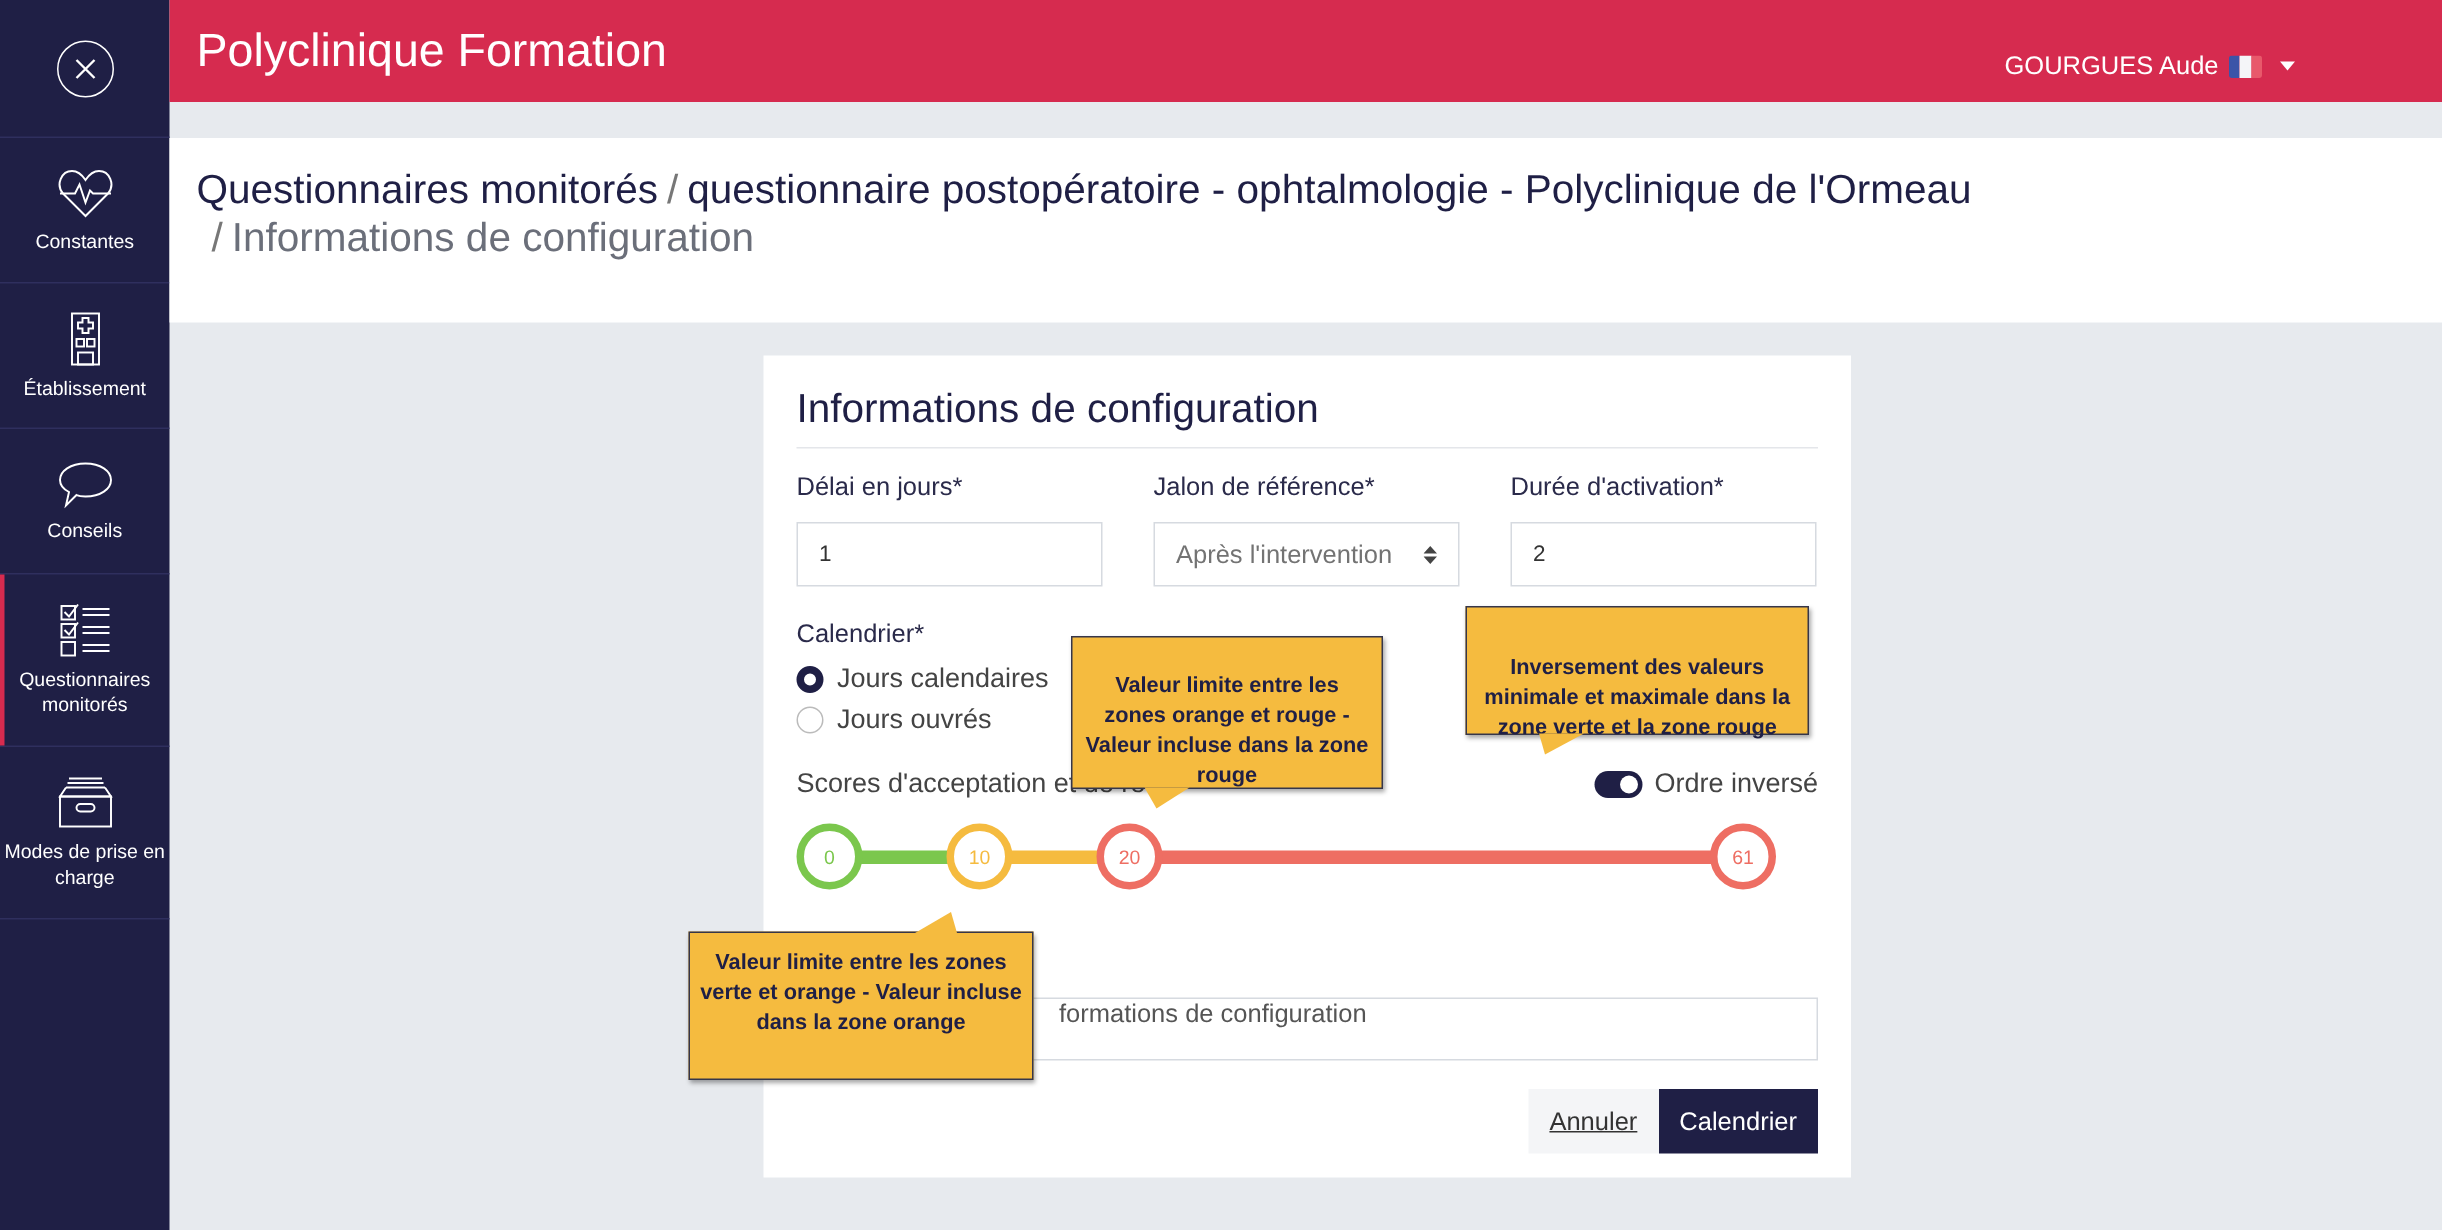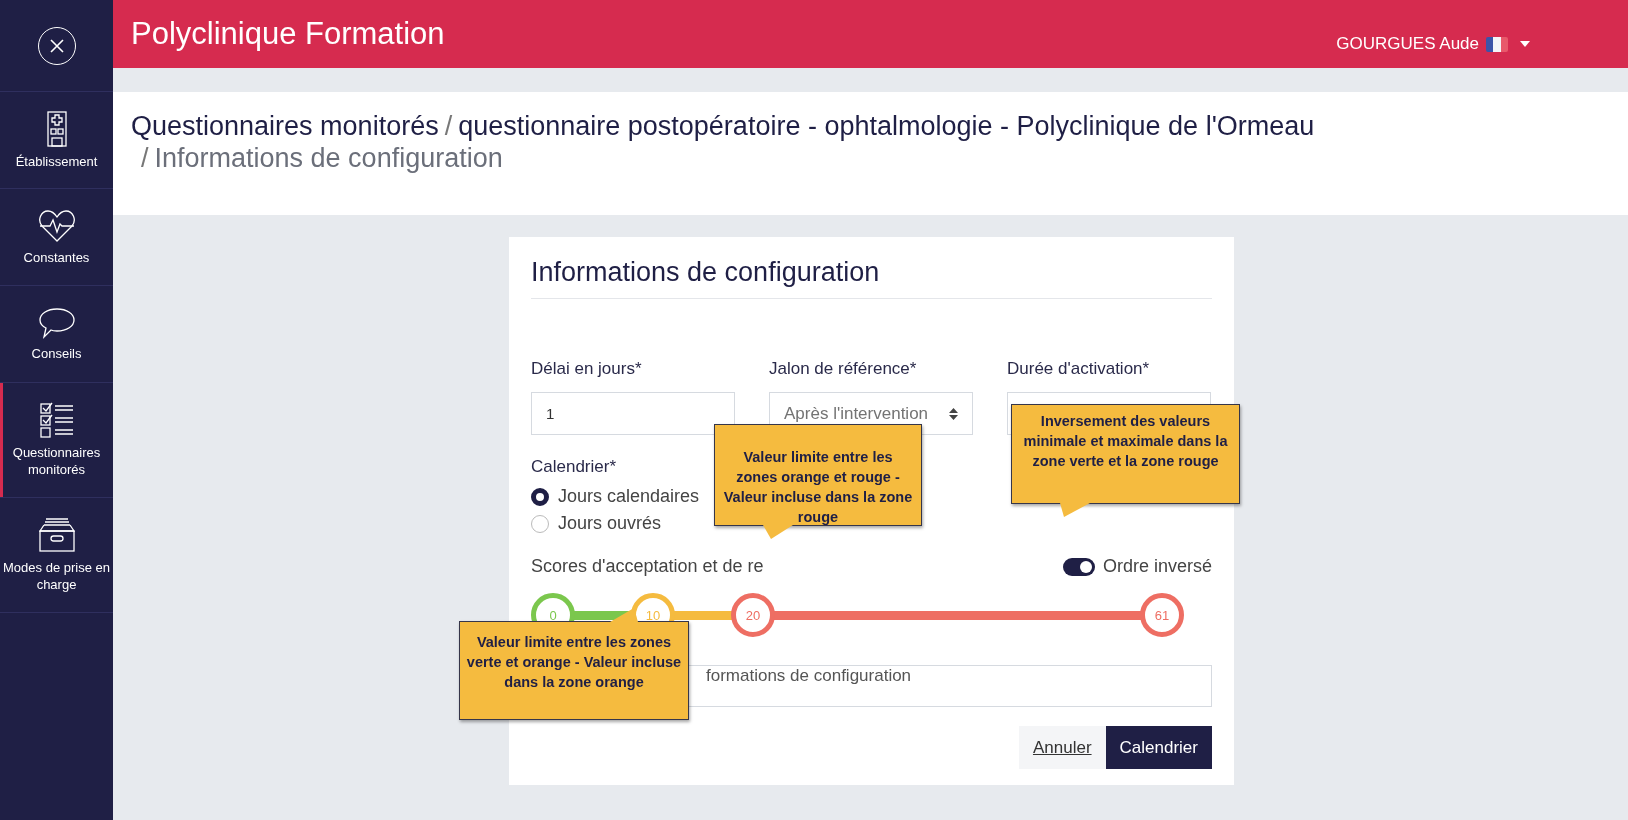--- a/index.html
+++ b/index.html
@@ -23,21 +23,21 @@
 
   .breadcrumb-bar { position: absolute; left: 113px; top: 92px; right: 0; height: 123px; background: #fff; padding: 18px 18px 0 18px; font-size: 27px; line-height: 32px; color: #1f1f45; }
   .breadcrumb-bar .crumb-link { cursor: pointer; }
   .breadcrumb-bar .sep { color: #777; margin: 0 6px; }
   .breadcrumb-bar .current { color: #6b6f7a; }
 
   .card { position: absolute; left: 509px; top: 237px; width: 725px; height: 548px; background: #fff; padding: 20px 22px; }
   .card h2 { font-size: 27px; font-weight: normal; color: #1f1f45; padding-bottom: 10px; border-bottom: 1px solid #e4e6ea; }
   .row3 { display: flex; gap: 34px; margin-top: 16px; }
   .field { width: 204px; }
-  .field label { display: block; font-size: 17px; color: #2a2a4a; margin-bottom: 13px; margin-top: 44px; }
+  .field label { display: block; font-size: 17px; color: #2a2a4a; margin-bottom: 13px; }
   .field .input { width: 204px; height: 43px; border: 1px solid #d6dae0; font-size: 15px; padding: 0 14px; display: flex; align-items: center; color: #333; cursor: text; }
   .field .select { justify-content: space-between; font-size: 17px; color: #737373; cursor: pointer; }
 
   .cal-label { margin-top: 22px; font-size: 17px; color: #2a2a4a; }
   .radio-row { display: flex; align-items: center; margin-top: 9px; font-size: 18px; color: #444; cursor: pointer; }
   .radio-row + .radio-row { margin-top: 6px; }
   .radio { width: 18px; height: 18px; border-radius: 50%; border: 1.5px solid #bbb; margin-right: 9px; display: inline-flex; align-items: center; justify-content: center; }
   .radio.on { border: 5px solid #1f1f45; }
   .radio.on::after { content: ""; width: 6px; height: 6px; background: #fff; border-radius: 50%; }
 
@@ -62,39 +62,39 @@
 </head>
 <body>
 
 <nav class="sidebar">
   <div class="close-wrap">
     <div class="close-circle">
       <svg width="16" height="16" viewBox="0 0 16 16">
           <path d="M2 2 L14 14 M14 2 L2 14" stroke="#fff" stroke-width="1.6" fill="none"></path>
         </svg>
     </div>
+  </div>
+
+  <div class="nav-item">
+    <svg width="38" height="34" viewBox="0 0 38 34" fill="none" stroke="#fff" stroke-width="1.3">
+      <path d="M19 32 L4 17 C-1 11 3 2 10 2 C14 2 17 5 19 8 C21 5 24 2 28 2 C35 2 39 11 34 17 Z"></path>
+      <path d="M2 17 h10 l3 -6 l4 12 l3 -8 l2 2 h12"></path>
+    </svg>
+    <span>Constantes</span>
   </div>
 
   <div class="nav-item">
     <svg width="22" height="36" viewBox="0 0 22 36" fill="none" stroke="#fff" stroke-width="1.3">
       <rect x="2" y="1" width="18" height="34"></rect>
       <path d="M9 4 h4 v3 h3 v4 h-3 v3 h-4 v-3 h-3 v-4 h3 z"></path>
       <rect x="5" y="18" width="5" height="5"></rect>
         <rect x="12" y="18" width="5" height="5"></rect>
       <rect x="6" y="27" width="10" height="8"></rect>
     </svg>
     <span>Établissement</span>
-  </div>
-
-  <div class="nav-item">
-    <svg width="38" height="34" viewBox="0 0 38 34" fill="none" stroke="#fff" stroke-width="1.3">
-      <path d="M19 32 L4 17 C-1 11 3 2 10 2 C14 2 17 5 19 8 C21 5 24 2 28 2 C35 2 39 11 34 17 Z"></path>
-      <path d="M2 17 h10 l3 -6 l4 12 l3 -8 l2 2 h12"></path>
-    </svg>
-    <span>Constantes</span>
   </div>
 
   <div class="nav-item">
     <svg width="38" height="32" viewBox="0 0 38 32" fill="none" stroke="#fff" stroke-width="1.3">
       <path d="M19 2 C29 2 36 7 36 13 C36 19 29 24 19 24 C17 24 15 24 13 23 L6 30 L8 21 C4 19 2 16 2 13 C2 7 9 2 19 2 Z"></path>
     </svg>
     <span>Conseils</span>
   </div>
 
   <div class="nav-item tall active">
@@ -197,21 +197,21 @@
     <button class="btn cancel">Annuler</button>
     <button class="btn save">Calendrier</button>
   </div>
 </section>
 
 <div class="callout" style="left:714px;top:424px;width:208px;height:102px;padding-top:22px">
   <span>Valeur limite entre les zones orange et rouge - Valeur incluse dans la zone rouge</span>
   <span class="tail" style="left:48px;bottom:-14px;border-left:8px solid transparent;border-right:22px solid transparent;border-top:14px solid #f5bb3f"></span>
 </div>
 
-<div class="callout" style="left:1011px;top:404px;width:229px;height:100px;padding-top:6px">
+<div class="callout" style="left:977px;top:404px;width:229px;height:86px;padding-top:30px">
   <span>Inversement des valeurs minimale et maximale dans la zone verte et la zone rouge</span>
   <span class="tail" style="left:48px;bottom:-14px;border-left:4px solid transparent;border-right:26px solid transparent;border-top:14px solid #f5bb3f"></span>
 </div>
 
 <div class="callout" style="left:459px;top:621px;width:230px;height:99px;padding-top:10px">
   <span>Valeur limite entre les zones verte et orange - Valeur incluse dans la zone orange</span>
   <span class="tail" style="left:150px;top:-14px;border-left:24px solid transparent;border-right:4px solid transparent;border-bottom:14px solid #f5bb3f"></span>
 </div>
 
 </body></html>

